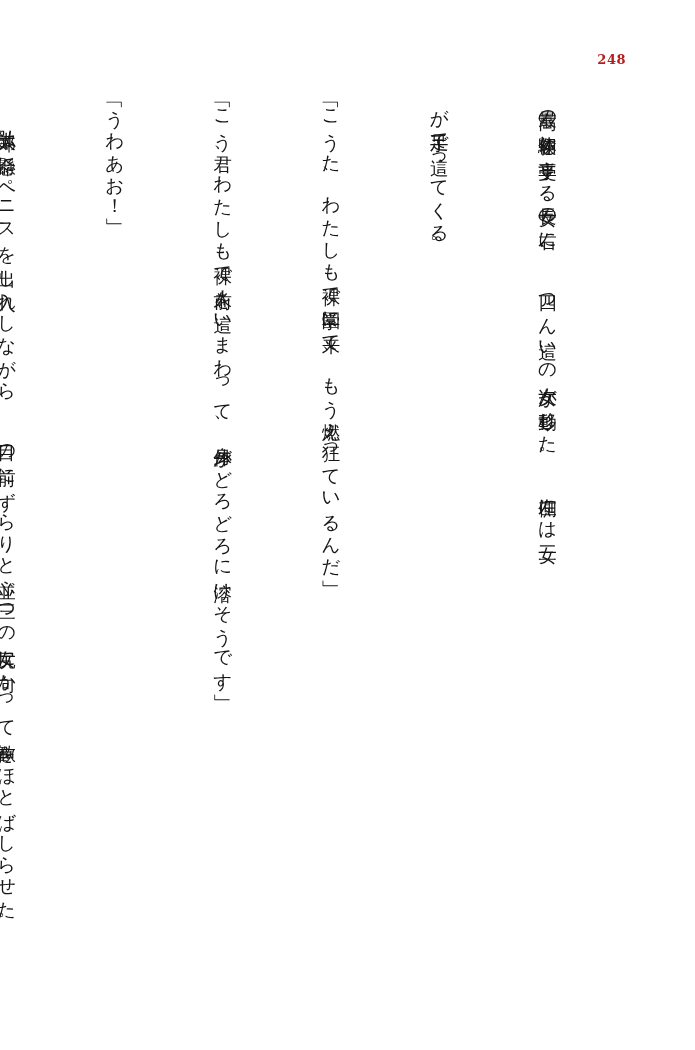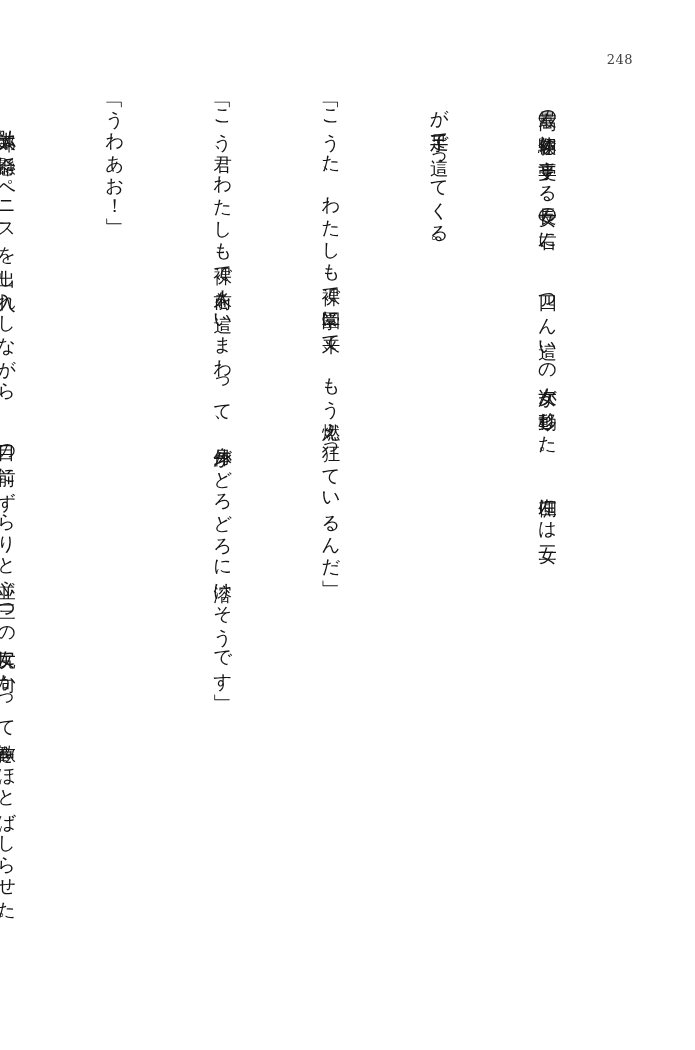--- a/index.html
+++ b/index.html
@@ -17,25 +17,26 @@
   .page {
     position: relative;
     width: 695px;
     height: 1050px;
     box-sizing: border-box;
     background: #fff;
   }
   .page-number {
     position: absolute;
     top: 52px;
-    right: 62px;
+    right: 69px;
     font-family: "DejaVu Serif", serif;
     font-size: 13px;
     letter-spacing: 0.5px;
-    color: #404040;
+    color: #b91c1c;
+    font-weight: bold;
   }
   
   .body-text {
     position: absolute;
     top: 96px;
     right: 58px;
     height: 880px;
     width: 570px;
     writing-mode: vertical-rl;
     text-orientation: upright;

